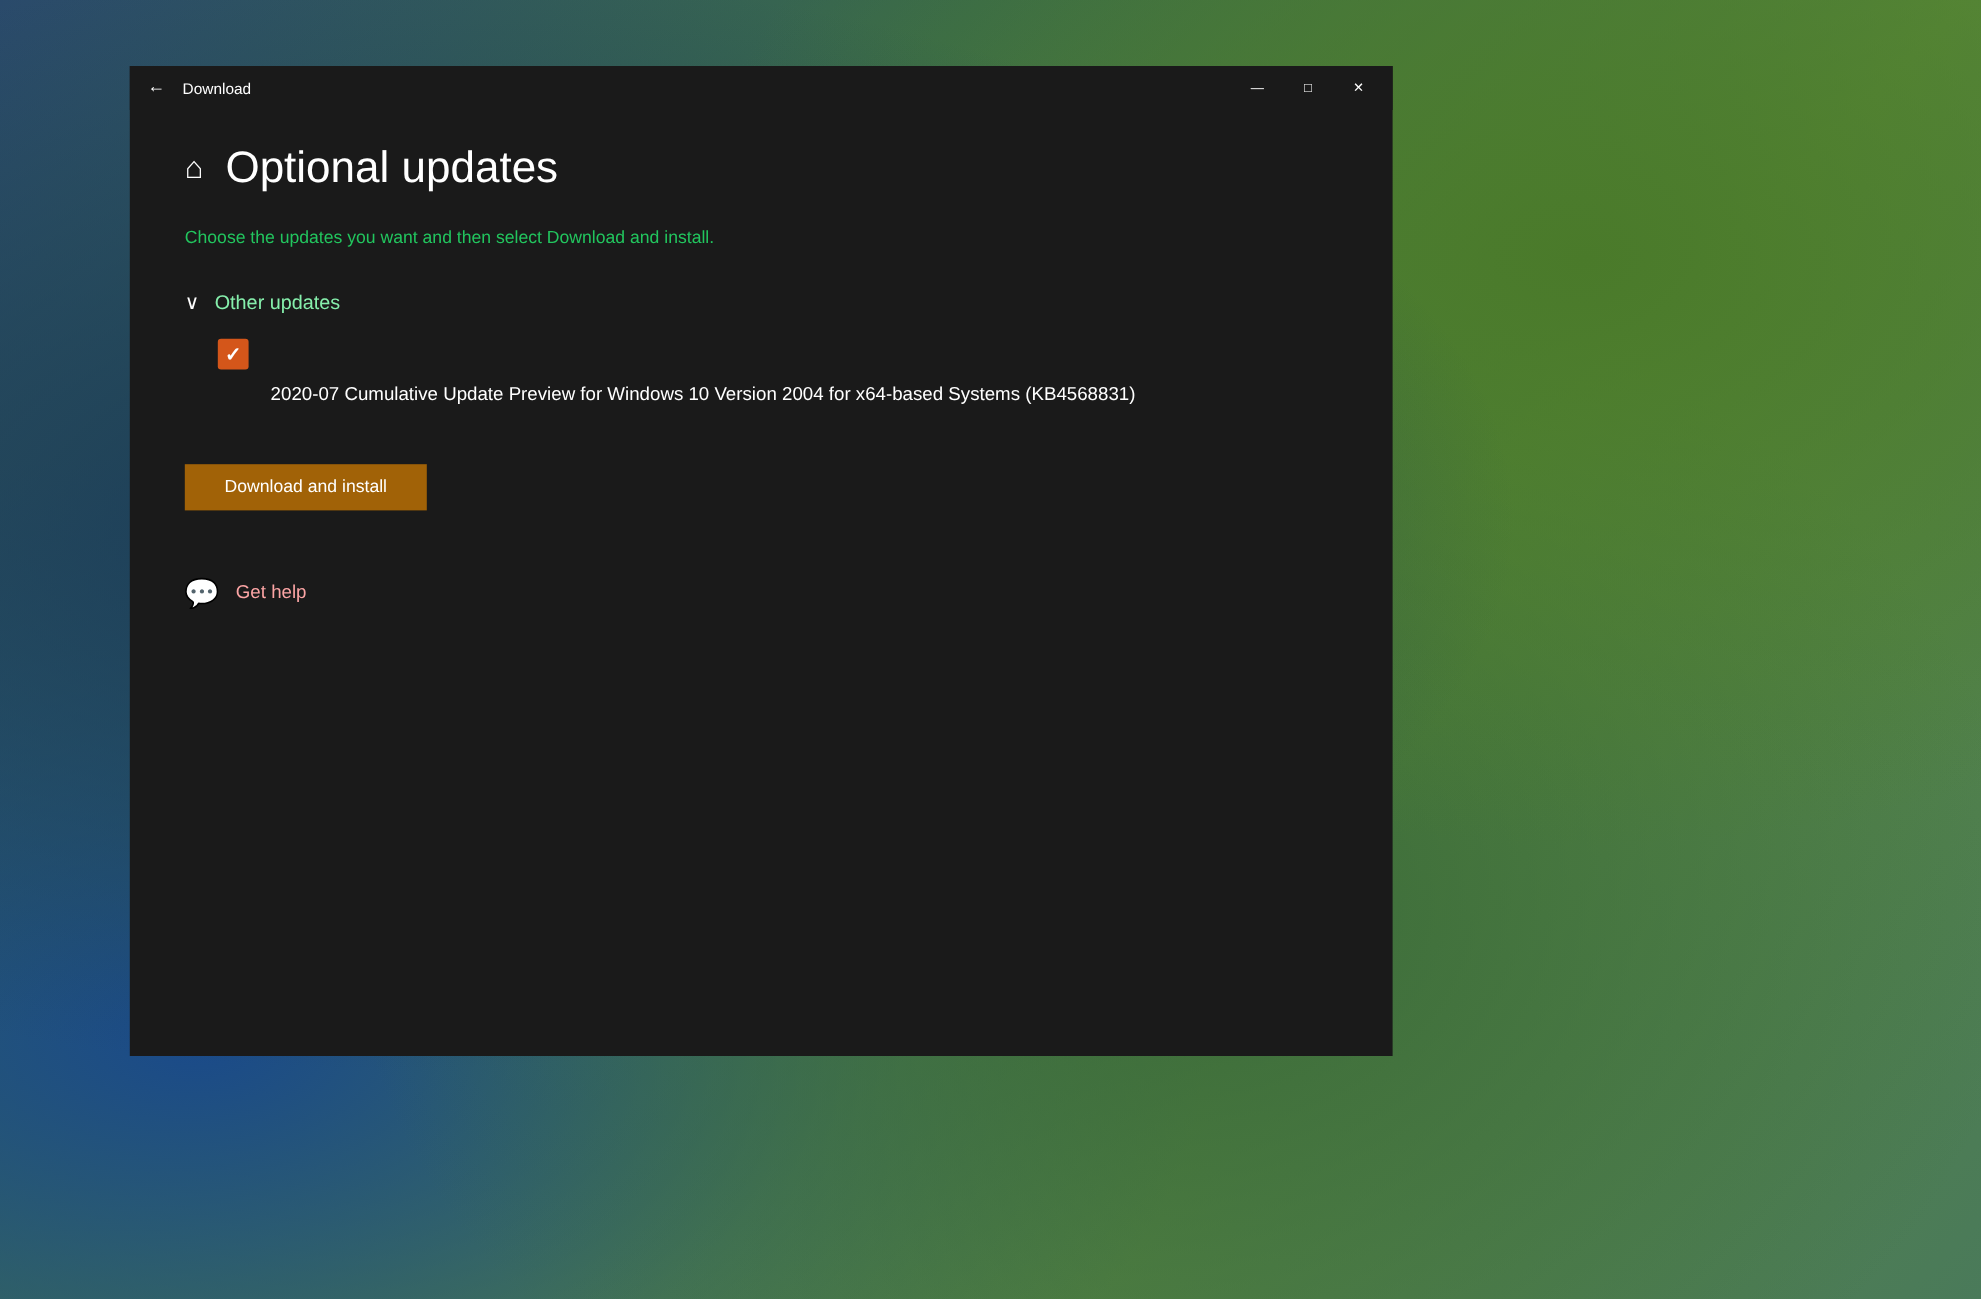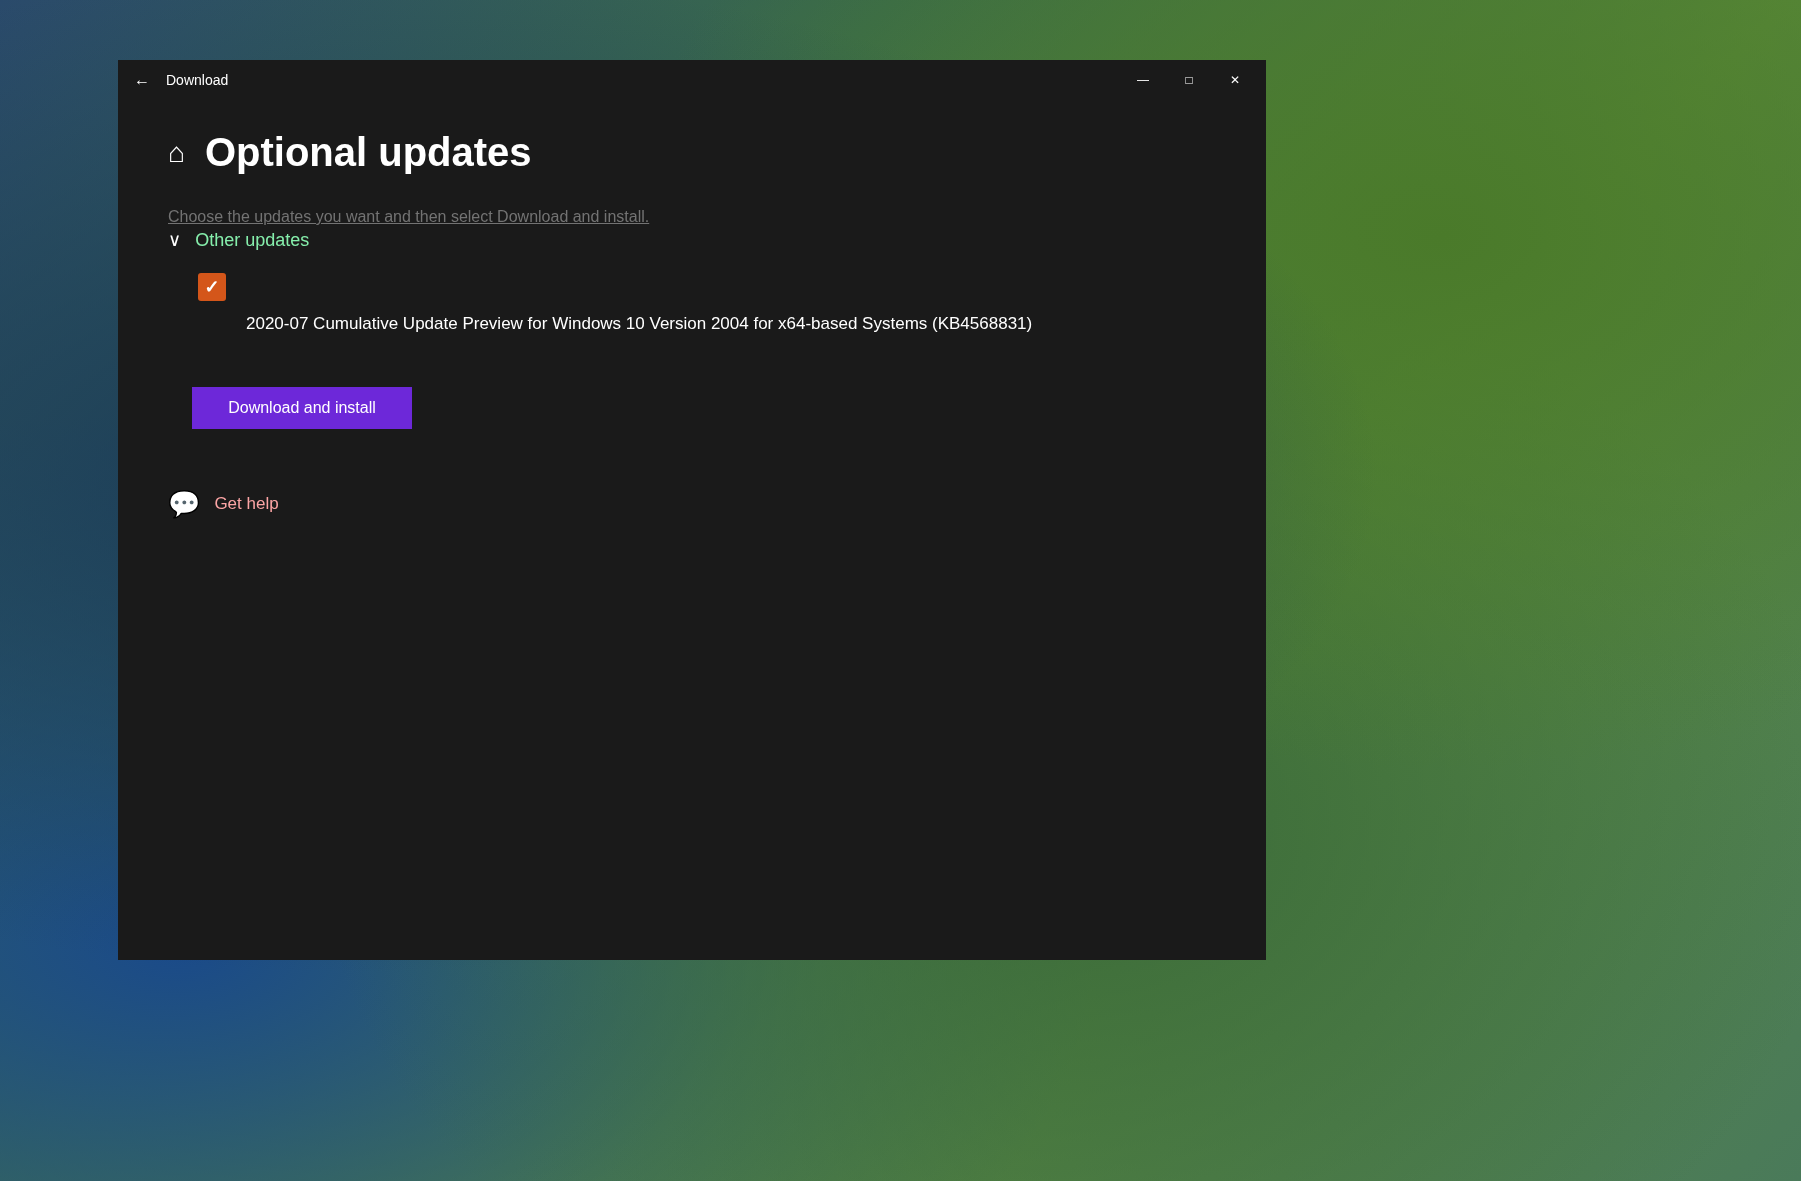--- a/index.html
+++ b/index.html
@@ -107,29 +107,29 @@
     }
 
     .home-icon {
       font-size: 28px;
       margin-right: 20px;
       color: #ffffff;
     }
 
     .page-title {
       font-size: 40px;
-      font-weight: 700;
+      font-weight: 400;
       color: #ffffff;
     }
 
     .page-description {
       font-size: 16px;
-      color: #737373;
+      color: #22c55e;
+      margin-bottom: 35px;
       line-height: 1.5;
-      text-decoration: underline;
     }
 
     .section {
       margin-bottom: 30px;
     }
 
     .section-header {
       display: flex;
       align-items: center;
       margin-bottom: 20px;
@@ -176,30 +176,29 @@
 
     .update-text {
       font-size: 17px;
       color: #ffffff;
       line-height: 1.5;
       max-width: 900px;
       margin-top: 40px;
     }
 
     .download-button {
-      background: #6d28d9;
+      background: #a16207;
       color: #ffffff;
       border: none;
       padding: 12px 12px;
       font-size: 16px;
       cursor: pointer;
       margin-top: 20px;
       margin-bottom: 40px;
       min-width: 220px;
-      margin-left: 24px;
     }
 
     .help-section {
       display: flex;
       align-items: center;
       margin-top: 20px;
     }
 
     .help-icon {
       font-size: 26px;

